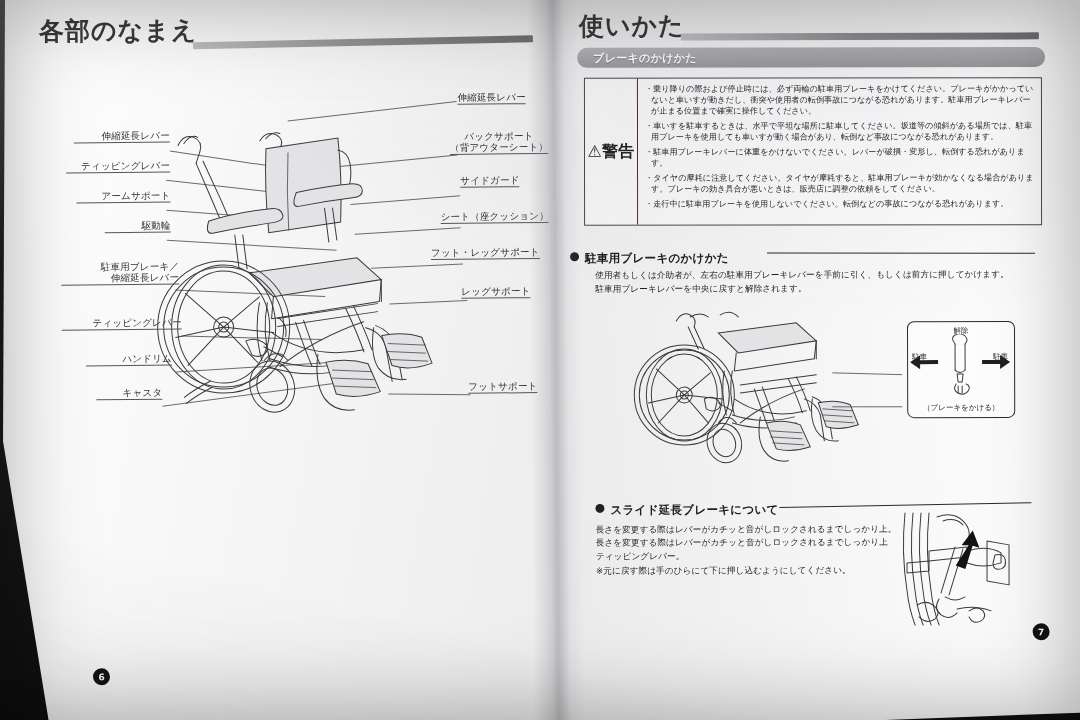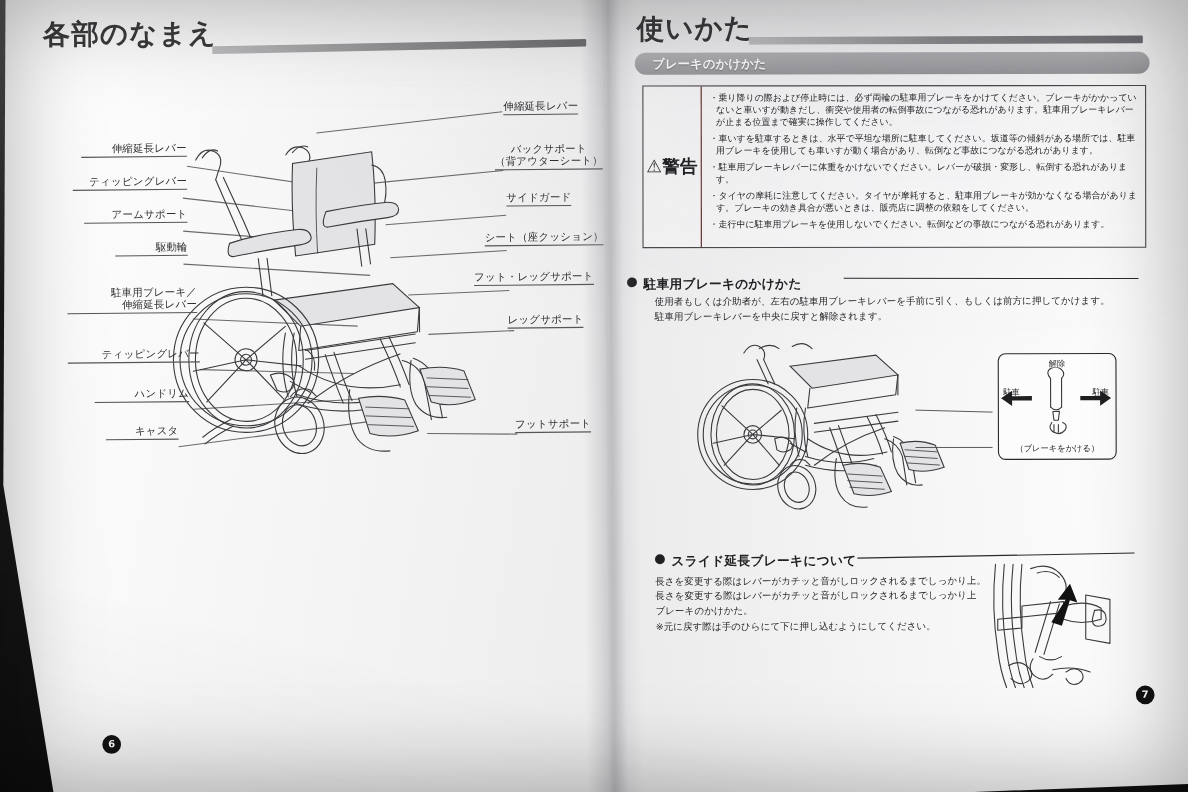--- a/index.html
+++ b/index.html
@@ -398,21 +398,21 @@
       </svg>
       <div class="t-bot">（ブレーキをかける）</div>
     </div>
 
     <div class="sechead" style="left:612px;top:524px;transform:rotate(0.4deg);">
       <span class="dot"></span><span>スライド延長ブレーキについて</span>
     </div>
     <div class="secrule" style="left:796px;top:528px;width:252px;transform:rotate(-0.5deg);"></div>
     <div class="body-t" style="left:612px;top:545px;transform:rotate(0.4deg);">長さを変更する際はレバーがカチッと音がしロックされるまでしっかり上。</div>
     <div class="body-t" style="left:612px;top:558px;transform:rotate(0.4deg);">長さを変更する際はレバーがカチッと音がしロックされるまでしっかり上</div>
-    <div class="body-t" style="left:612px;top:571px;transform:rotate(0.4deg);">ブレーキのかけかた。</div>
+    <div class="body-t" style="left:612px;top:571px;transform:rotate(0.4deg);">ティッピングレバー。</div>
     <div class="body-t" style="left:612px;top:586px;transform:rotate(0.4deg);">※元に戻す際は手のひらにて下に押し込むようにしてください。</div>
 
     <svg style="position:absolute;left:915px;top:535px;transform:rotate(0.5deg);" width="150" height="120" viewBox="0 0 150 120">
       <path class="ink" d="M6 2 q-4 40 2 78 q2 18 8 34"></path>
       <path class="ink" d="M14 2 q-4 40 2 78 q2 18 8 34"></path>
       <path class="ink" d="M22 2 q-4 40 2 78 q2 18 8 34"></path>
       <path class="ink" d="M30 2 q-4 40 2 78 q2 18 8 34"></path>
       <path class="ink" d="M38 6 q16 -6 26 4 q10 10 4 22"></path>
       <path class="ink" d="M44 10 q12 -4 20 4"></path>
       <path class="ink" d="M56 36 l-14 46"></path>

